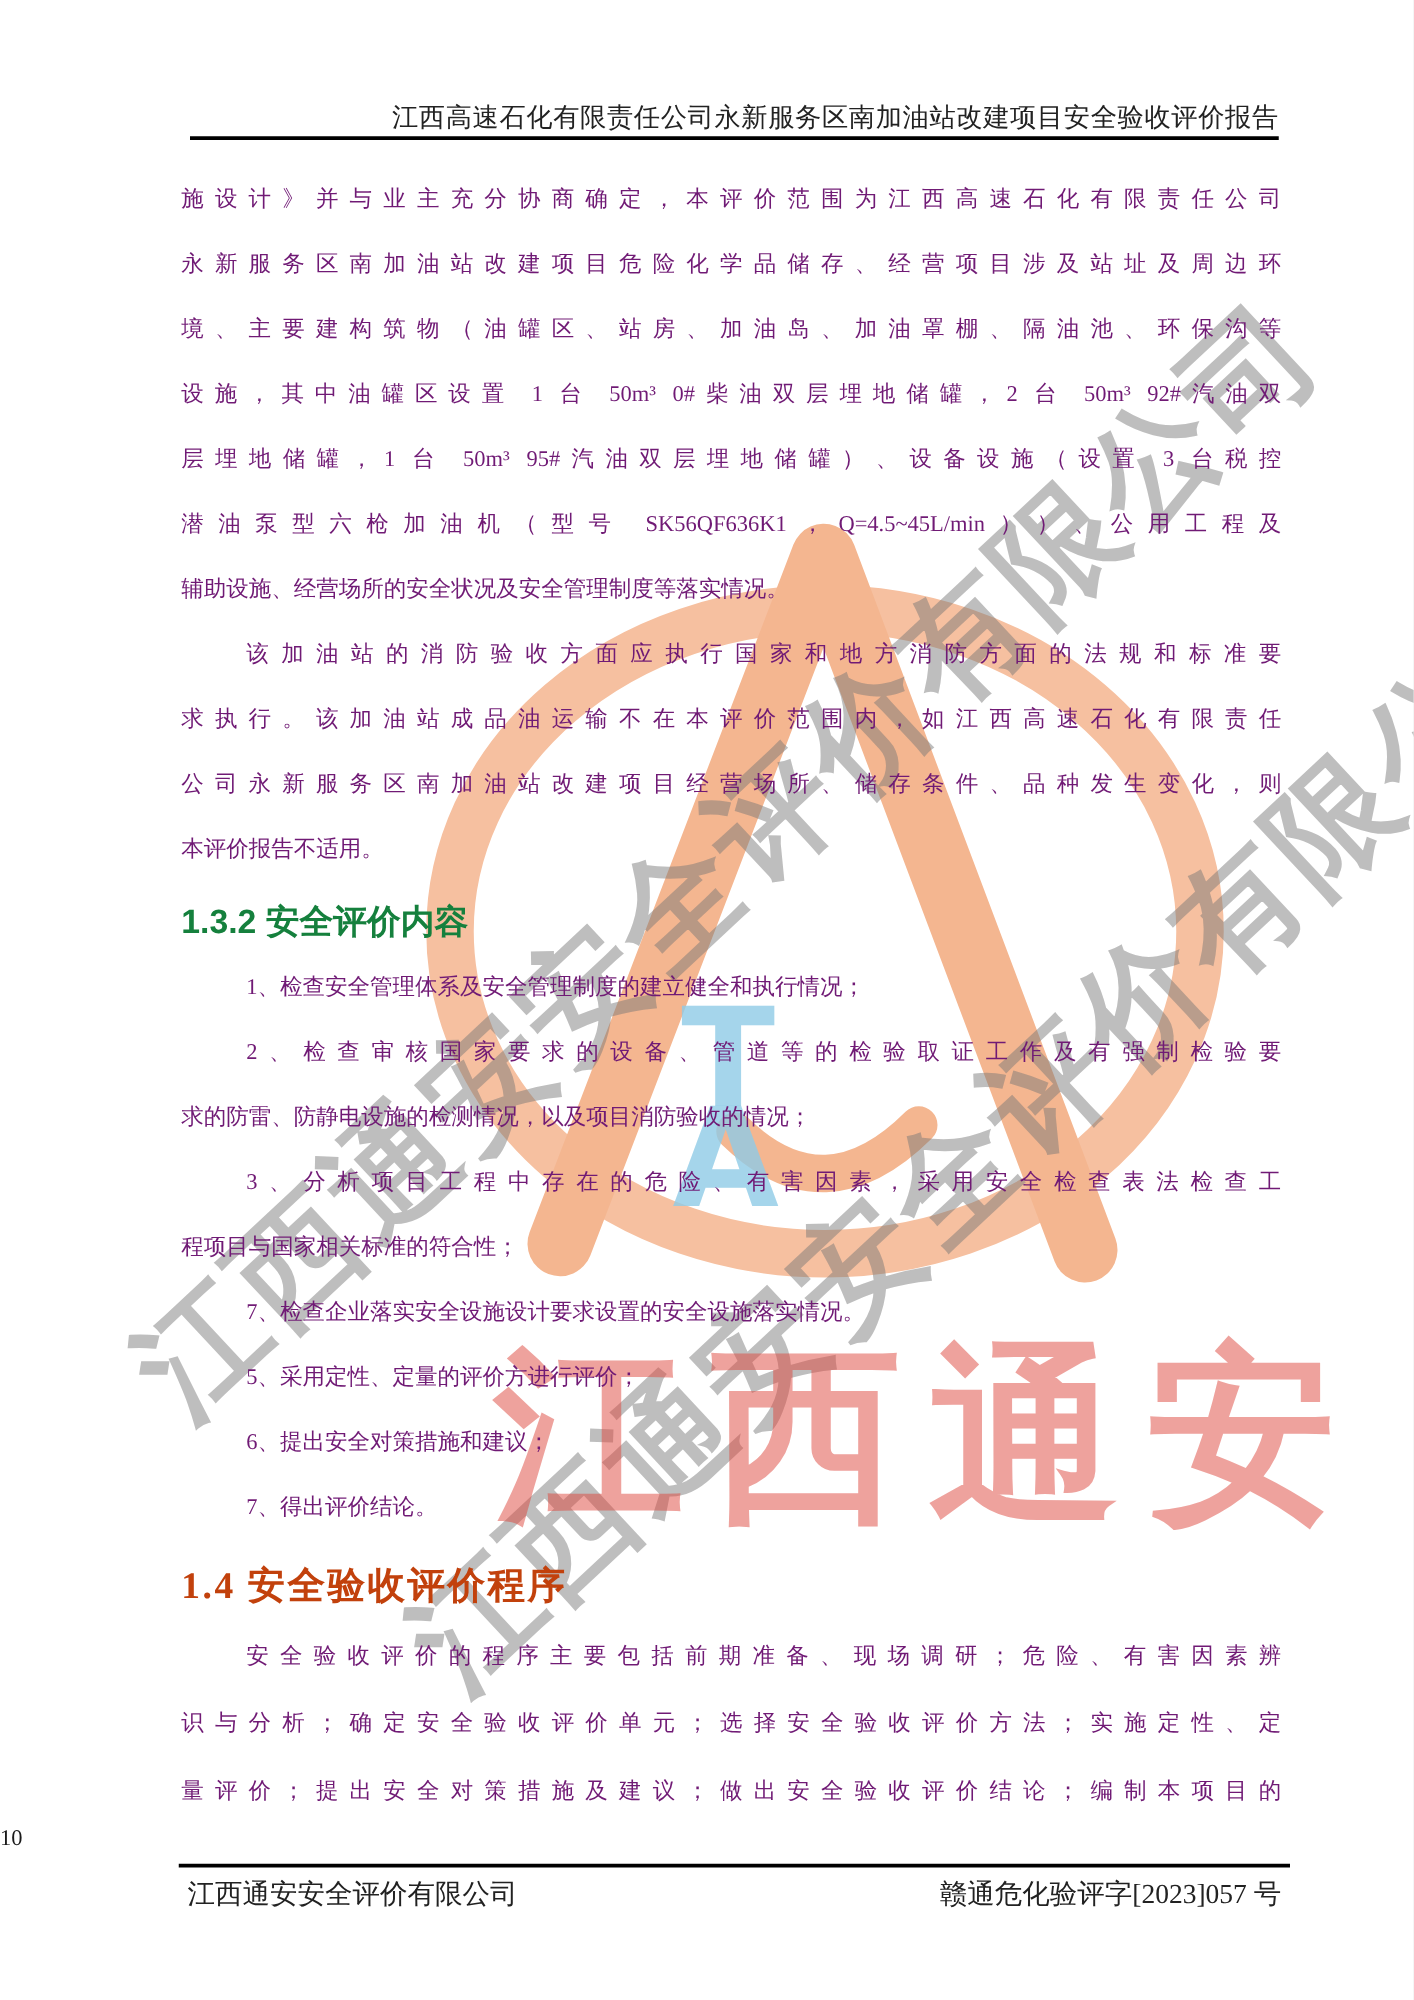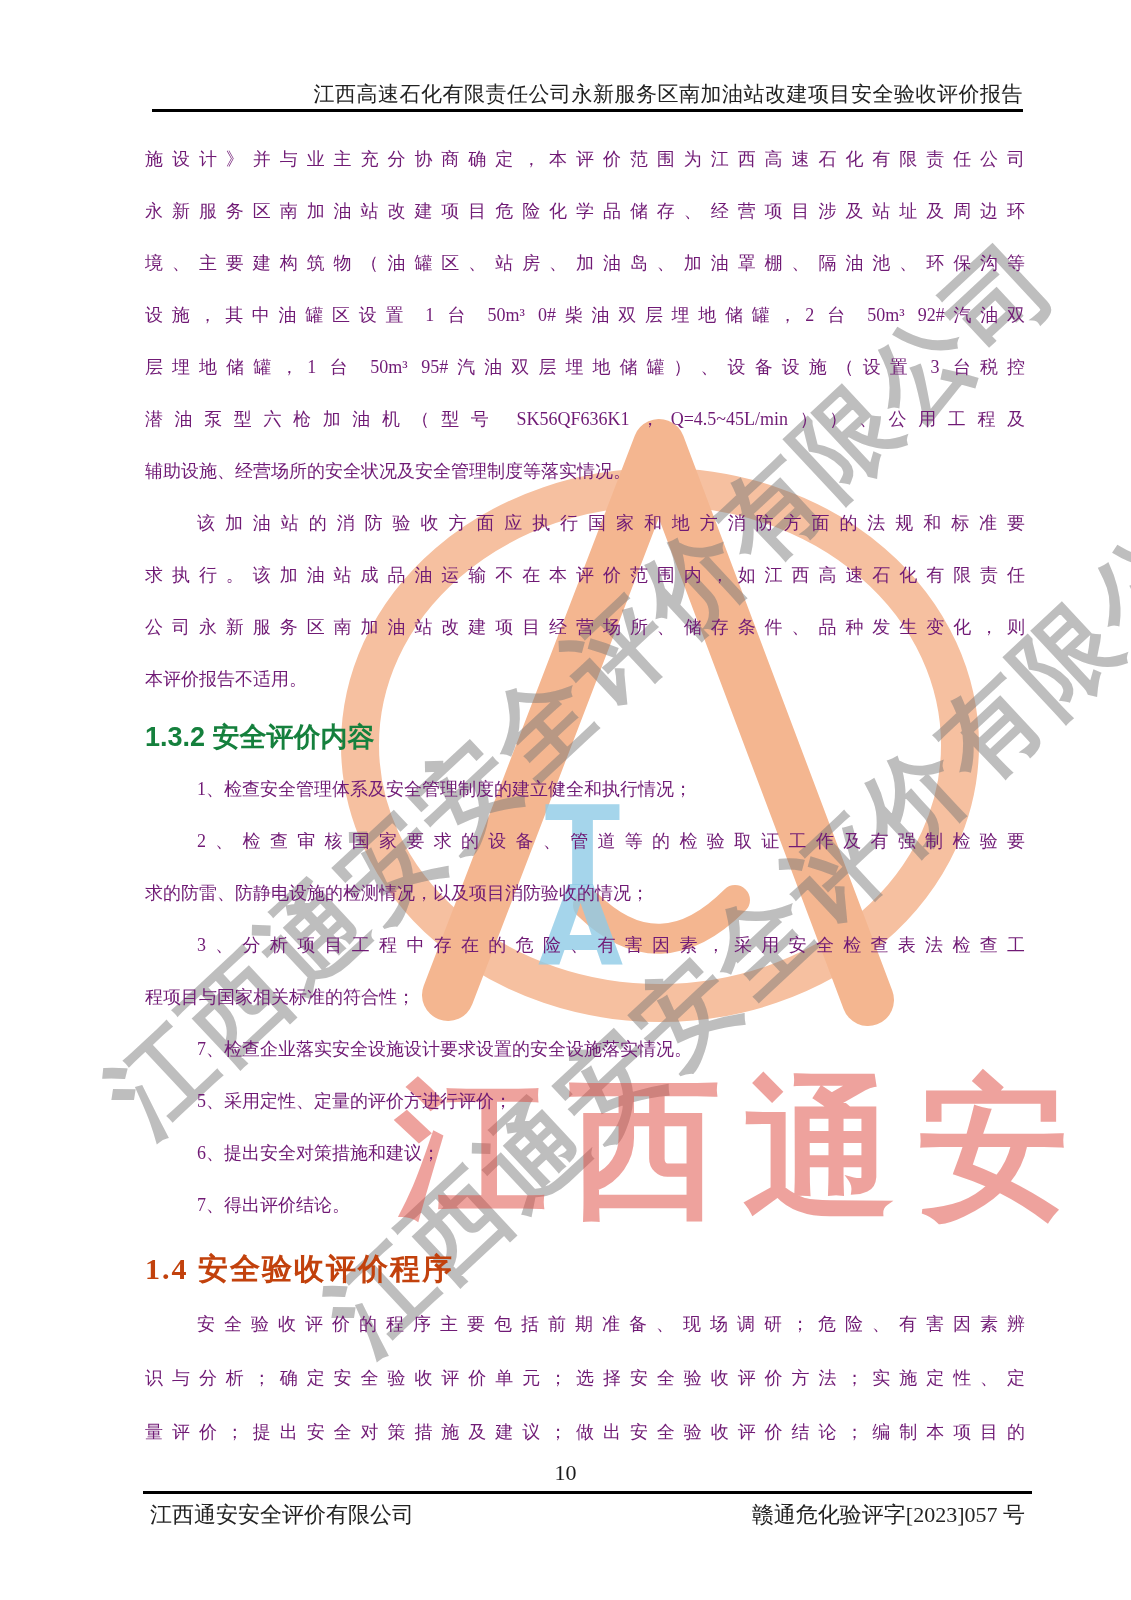--- a/index.html
+++ b/index.html
@@ -40,21 +40,21 @@
   .blk-h1{
     margin-top:6px;height:52px;line-height:52px;font-size:27px;font-weight:bold;
     font-family:"Liberation Sans","DejaVu Sans",sans-serif;color:#15803d;
   }
   .blk-h2{
     margin-top:10px;height:56px;line-height:56px;font-size:30px;font-weight:bold;
     letter-spacing:2px;color:#c2410c;
   }
   .pitch54 .line{height:54px;line-height:54px;}
   
-  .page-num{position:absolute;top:1460px;left:0;width:1131px;text-align:center;font-size:22px;z-index:5;}
+  .page-num{position:absolute;top:1460px;left:0;width:1131px;text-align:left;font-size:18px;z-index:5;}
   .ftr-rule{position:absolute;top:1491px;left:143px;width:889px;height:3px;background:#000;z-index:5;}
   .ftr-row{position:absolute;top:1500px;left:150px;width:875px;font-size:22px;z-index:5;display:flex;justify-content:space-between;color:#222;}
 </style>
 </head>
 <body>
 
 <div class="page">
 
   <div class="hdr-title">江西高速石化有限责任公司永新服务区南加油站改建项目安全验收评价报告</div>
   <div class="hdr-rule"></div>

